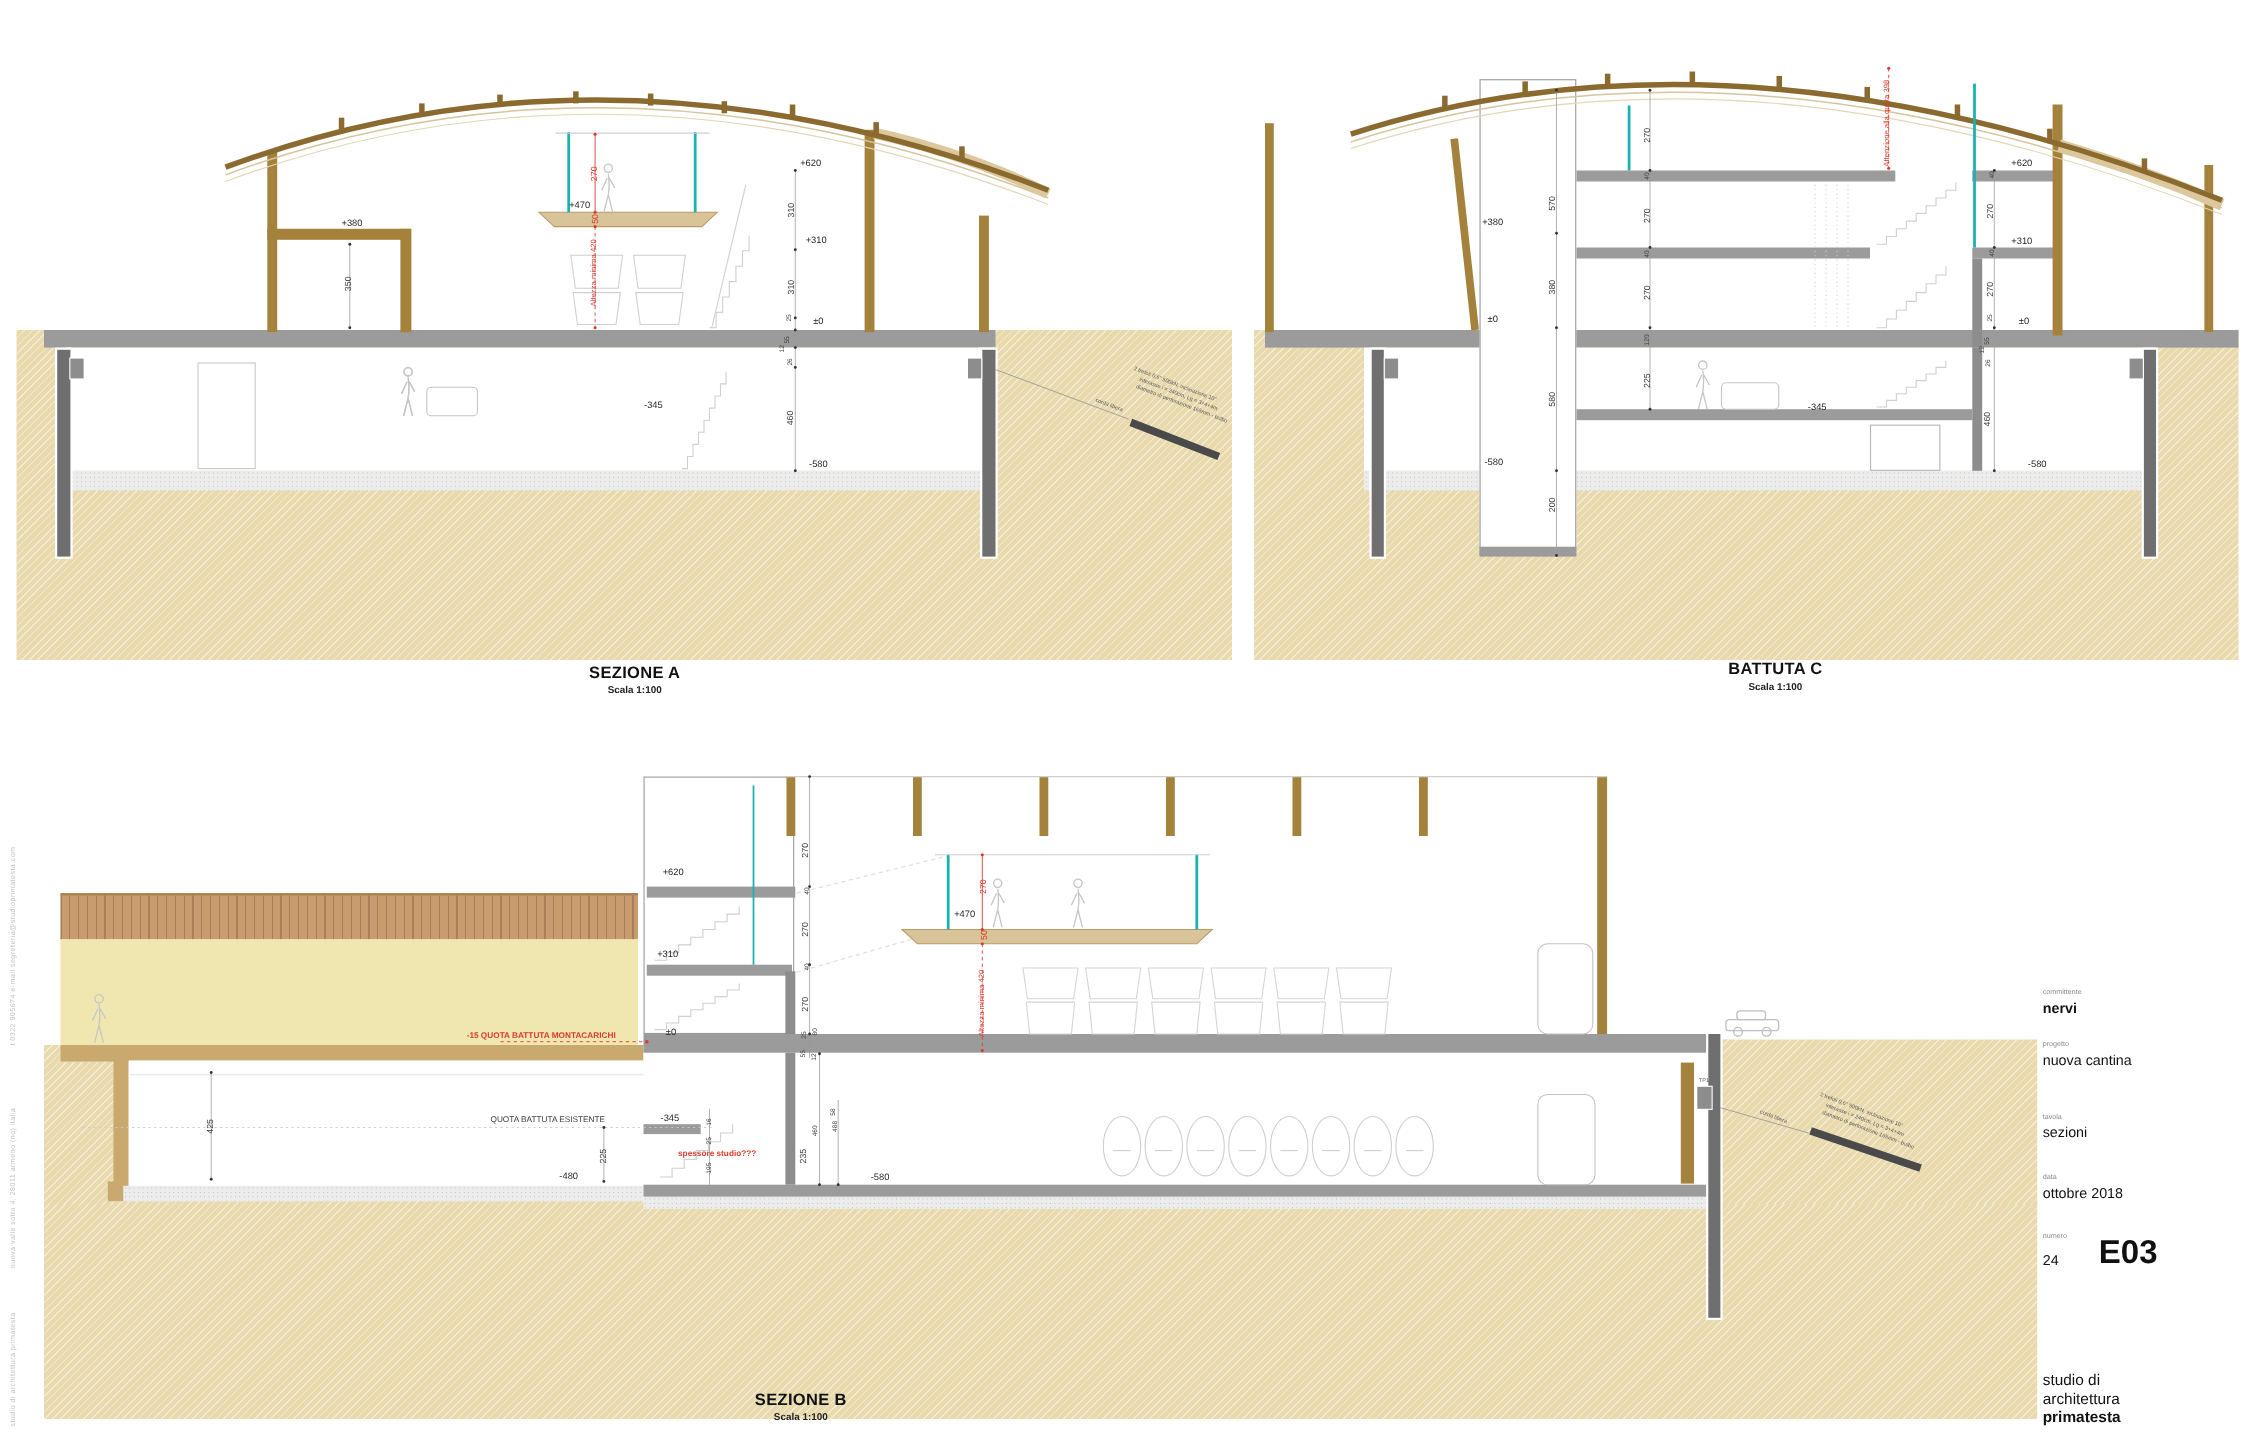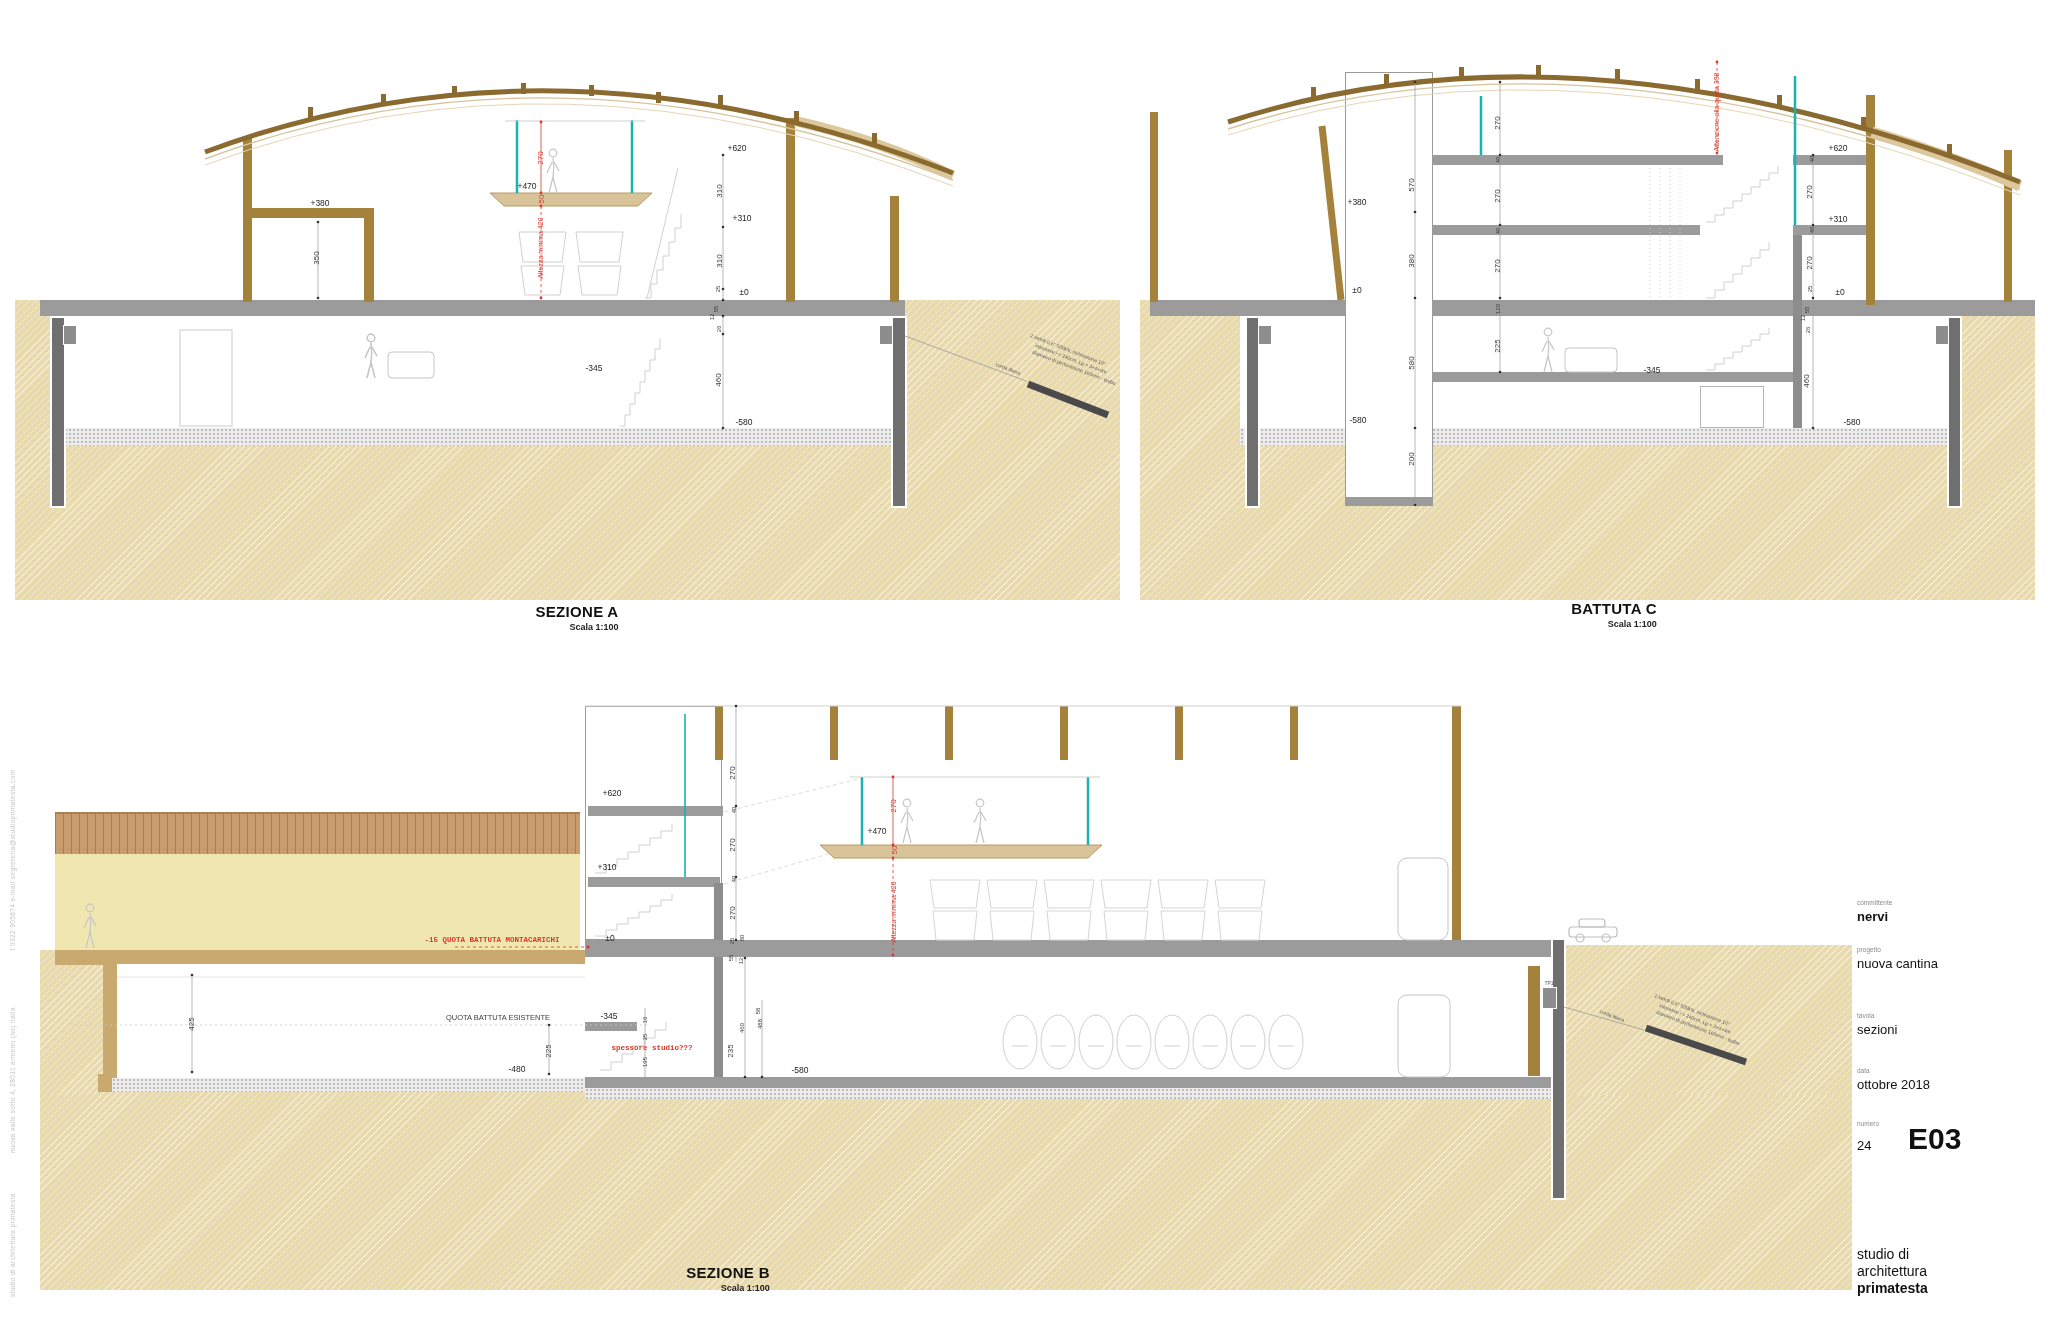--- a/index.html
+++ b/index.html
@@ -20,28 +20,28 @@
   .slats{background:var(--c-pergola,#c99c70);
          background-image:repeating-linear-gradient(90deg,rgba(115,70,40,.35) 0 1px,transparent 1px 8px);border-top:2px solid #a87f52;box-sizing:border-box;}
   .cream{background:var(--c-cream,#f0e6b0);}
   .tanband{background:#c9a96e;}
   .room{background:#fff;}
   svg.overlay{position:absolute;left:0;top:0;}
 
   .ann{position:absolute;transform:translate(-50%,-50%);white-space:nowrap;line-height:1;}
   .dim{font-size:8px;color:#3c3c3c;}
   .lvl{font-size:8.5px;color:#1f1f1f;}
-  .red{font-size:8px;color:var(--c-red,#d93a2b);font-weight:bold;font-family:Liberation Mono, monospace;}
+  .red{font-size:8px;color:var(--c-red,#d93a2b);font-weight:bold;}
   .redv{font-size:8px;color:var(--c-red,#d93a2b);}
   .tiny{font-size:5px;color:#5a5a5a;}
   .margin{font-size:6.5px;color:#c2c2c2;letter-spacing:.4px;}
 
   .sec-title{position:absolute;transform:translate(-50%,0);text-align:center;}
   .sec-title .t{font-size:15px;font-weight:bold;color:#111;letter-spacing:.3px;}
-  .sec-title .s{font-size:9px;font-weight:bold;color:#222;margin-top:2px;text-align:right;}
+  .sec-title .s{font-size:9px;font-weight:bold;color:#222;margin-top:2px;}
 
   .tb-label{position:absolute;font-size:6.5px;color:#8a8a8a;}
   .tb-value{position:absolute;font-size:13px;color:#111;}
   .tb-bold{font-weight:bold;}
   .tb-code{position:absolute;font-size:30px;font-weight:bold;color:#111;}
   .tb-studio{position:absolute;font-size:14px;color:#111;line-height:17px;}
 </style>
 </head>
 <body>
 

